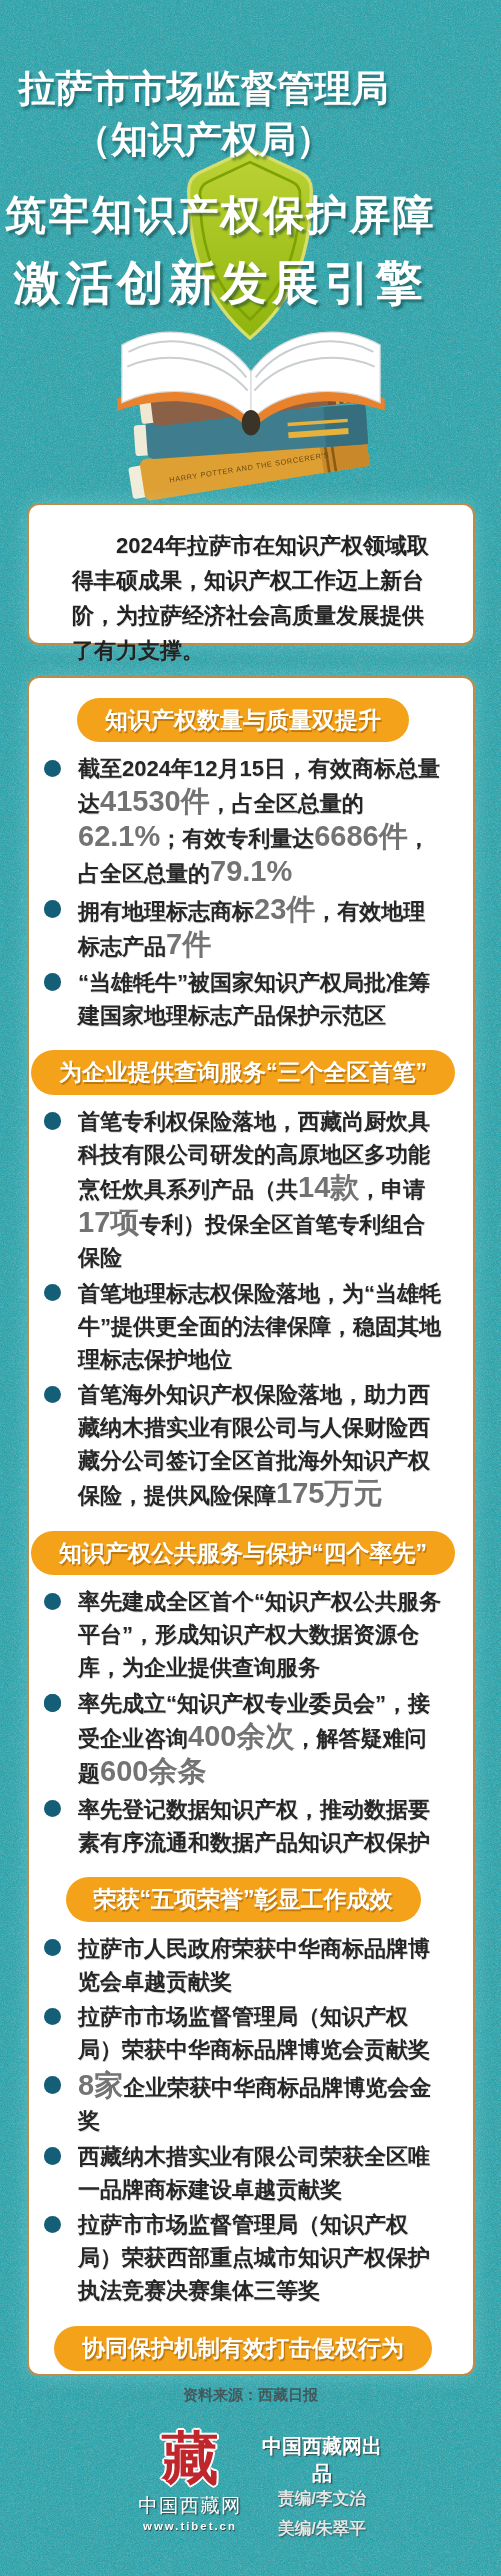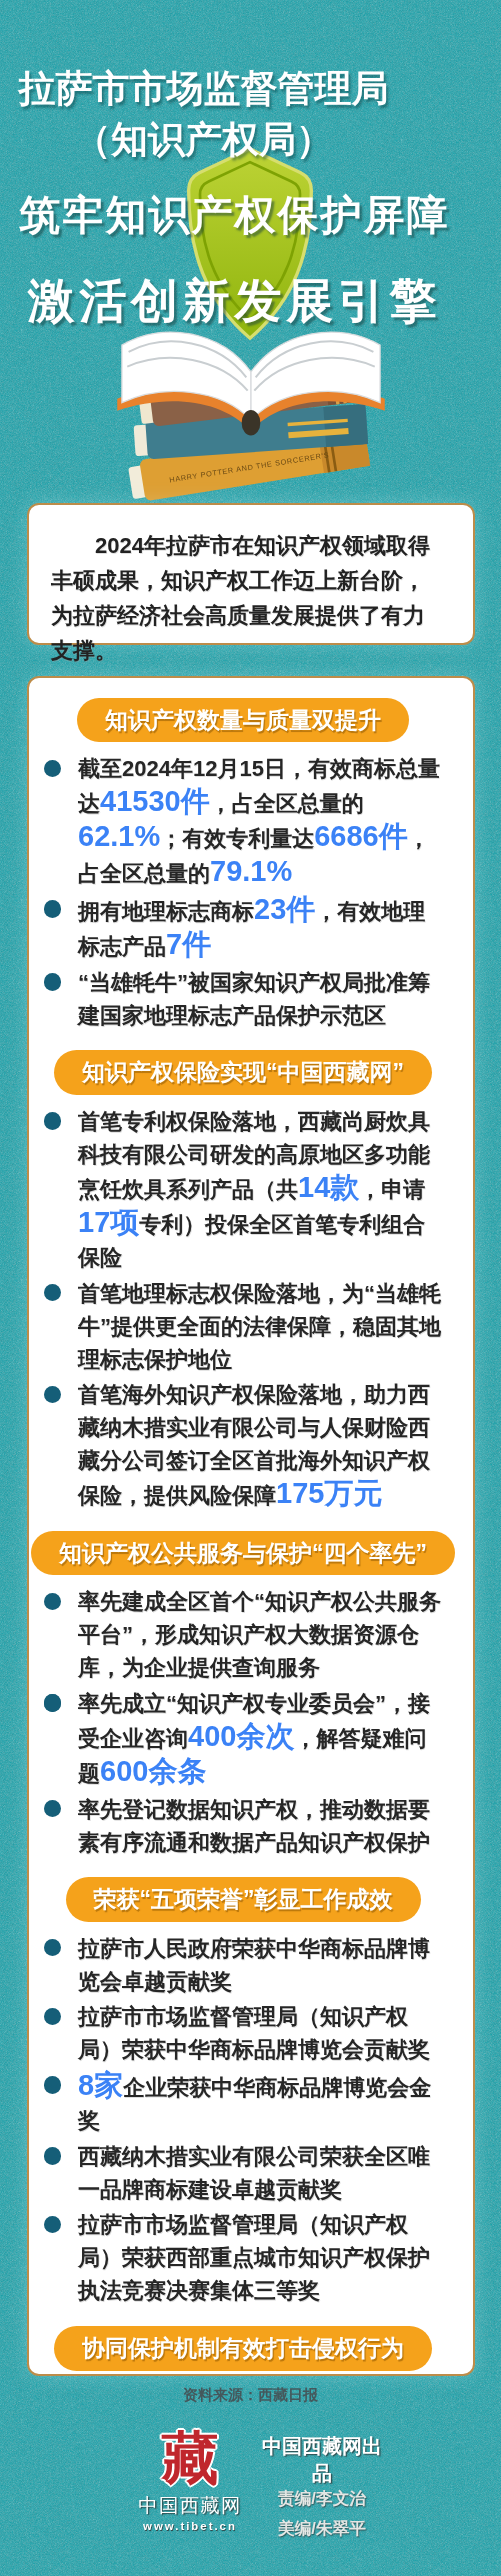--- a/index.html
+++ b/index.html
@@ -9,44 +9,44 @@
   .noise-layer rect{mix-blend-mode:overlay;}
 
   
   .org-title{position:absolute;left:0;width:407px;text-align:center;color:#ffffff;
     font-family:"Liberation Serif","DejaVu Serif",serif;font-weight:bold;font-size:37px;line-height:43px;
     text-shadow:2px 2.7px 2.7px rgba(0,50,55,.45);z-index:3;}
   .org-line1{top:67px;}
   .org-line2{top:118px;}
   .shield-svg{position:absolute;left:170px;top:146px;z-index:1;}
   .main-title{position:absolute;left:0;width:441px;text-align:center;color:#ffffff;font-weight:bold;
-    text-shadow:2.7px 3.3px 2px rgba(20,60,60,.5);z-index:3;padding-left:14px;}
+    text-shadow:2.7px 3.3px 2px rgba(20,60,60,.5);z-index:3;}
   .main-title-1{top:188px;font-size:41px;letter-spacing:2px;}
-  .main-title-2{top:270px;font-size:47px;letter-spacing:4.7px;}
+  .main-title-2{top:252px;font-size:47px;letter-spacing:4.7px;}
   .books-svg{position:absolute;left:87px;top:297px;z-index:2;}
 
   
   .white-box{position:absolute;left:27px;width:448px;background:#ffffff;border:2px solid #bd8c49;
     border-radius:12px;box-sizing:border-box;z-index:2;box-shadow:0 0 20px rgba(210,255,255,.25);}
-  .intro-box{top:503px;height:142px;padding:23px 33px 0 22px;}
+  .intro-box{top:503px;height:142px;padding:23px 33px 0 43px;}
   .intro-text{font-size:22px;line-height:35px;color:#222222;font-weight:bold;text-indent:2em;
     text-shadow:0.7px 0.7px 0 rgba(160,160,160,.35);}
   .content-box{top:676px;height:1700px;padding:20px 16px 0 0;overflow:hidden;}
 
   
   .pill{display:table;margin:12px auto 10px auto;background:#f5a21b;color:#ffffff;font-weight:bold;
     font-size:23px;line-height:23px;padding:10.7px 28px;border-radius:31px;white-space:nowrap;
     text-shadow:1.3px 2px 0.7px rgba(140,85,0,.55);}
   .section:first-child .pill{margin-top:0;}
   .bullets{padding:0 10.7px 4px 0;}
   .bullet{position:relative;padding-left:49px;margin-bottom:2.7px;}
   .dot{position:absolute;left:14.7px;top:7.4px;width:17.4px;height:17.4px;border-radius:50%;background:#155e78;}
   .btxt{display:block;font-size:22px;line-height:33px;color:#262626;font-weight:bold;
     text-shadow:0.7px 0.7px 0 rgba(170,170,170,.4);}
-  .btxt .hl{color:#3b82f6;font-size:29px;line-height:33px;font-weight:bold;text-shadow:none;}
+  .btxt .hl{color:#737373;font-size:29px;line-height:33px;font-weight:bold;text-shadow:none;}
 
   
   .source-note{position:absolute;top:2386px;left:0;width:501px;text-align:center;font-size:15px;
     color:#44585c;font-weight:bold;z-index:2;}
   .footer-left{position:absolute;left:123px;top:2428px;width:134px;text-align:center;z-index:2;}
   .logo-glyph{font-size:57px;line-height:61px;font-weight:bold;color:#c0272d;
     font-family:"Liberation Serif","DejaVu Serif",serif;
     text-shadow:-2px 0 0 #fff,2px 0 0 #fff,0 -2px 0 #fff,0 2px 0 #fff,-1.3px -1.3px 0 #fff,1.3px 1.3px 0 #fff,-1.3px 1.3px 0 #fff,1.3px -1.3px 0 #fff;}
   .logo-name{margin-top:2.7px;font-size:19.4px;font-weight:normal;color:#ffffff;letter-spacing:1.3px;
     text-shadow:1.3px 1.3px 1.3px rgba(40,40,40,.8);}
@@ -144,21 +144,21 @@
               <span class="dot"></span>
               <span class="btxt"><span>拥有地理标志商标</span><span class="hl">23件</span><span>，有效地理标志产品</span><span class="hl">7件</span></span>
             </div>
             <div class="bullet">
               <span class="dot"></span>
               <span class="btxt"><span>“当雄牦牛”被国家知识产权局批准筹建国家地理标志产品保护示范区</span></span>
             </div>
           </div>
         </div>
         <div class="section">
-          <div class="pill">知识产权保险实现“中国西藏网”</div>
+          <div class="pill">为企业提供查询服务“三个全区首笔”</div>
           <div class="bullets">
             <div class="bullet">
               <span class="dot"></span>
               <span class="btxt"><span>首笔专利权保险落地，西藏尚厨炊具科技有限公司研发的高原地区多功能烹饪炊具系列产品（共</span><span class="hl">14款</span><span>，申请</span><span class="hl">17项</span><span>专利）投保全区首笔专利组合保险</span></span>
             </div>
             <div class="bullet">
               <span class="dot"></span>
               <span class="btxt"><span>首笔地理标志权保险落地，为“当雄牦牛”提供更全面的法律保障，稳固其地理标志保护地位</span></span>
             </div>
             <div class="bullet">

